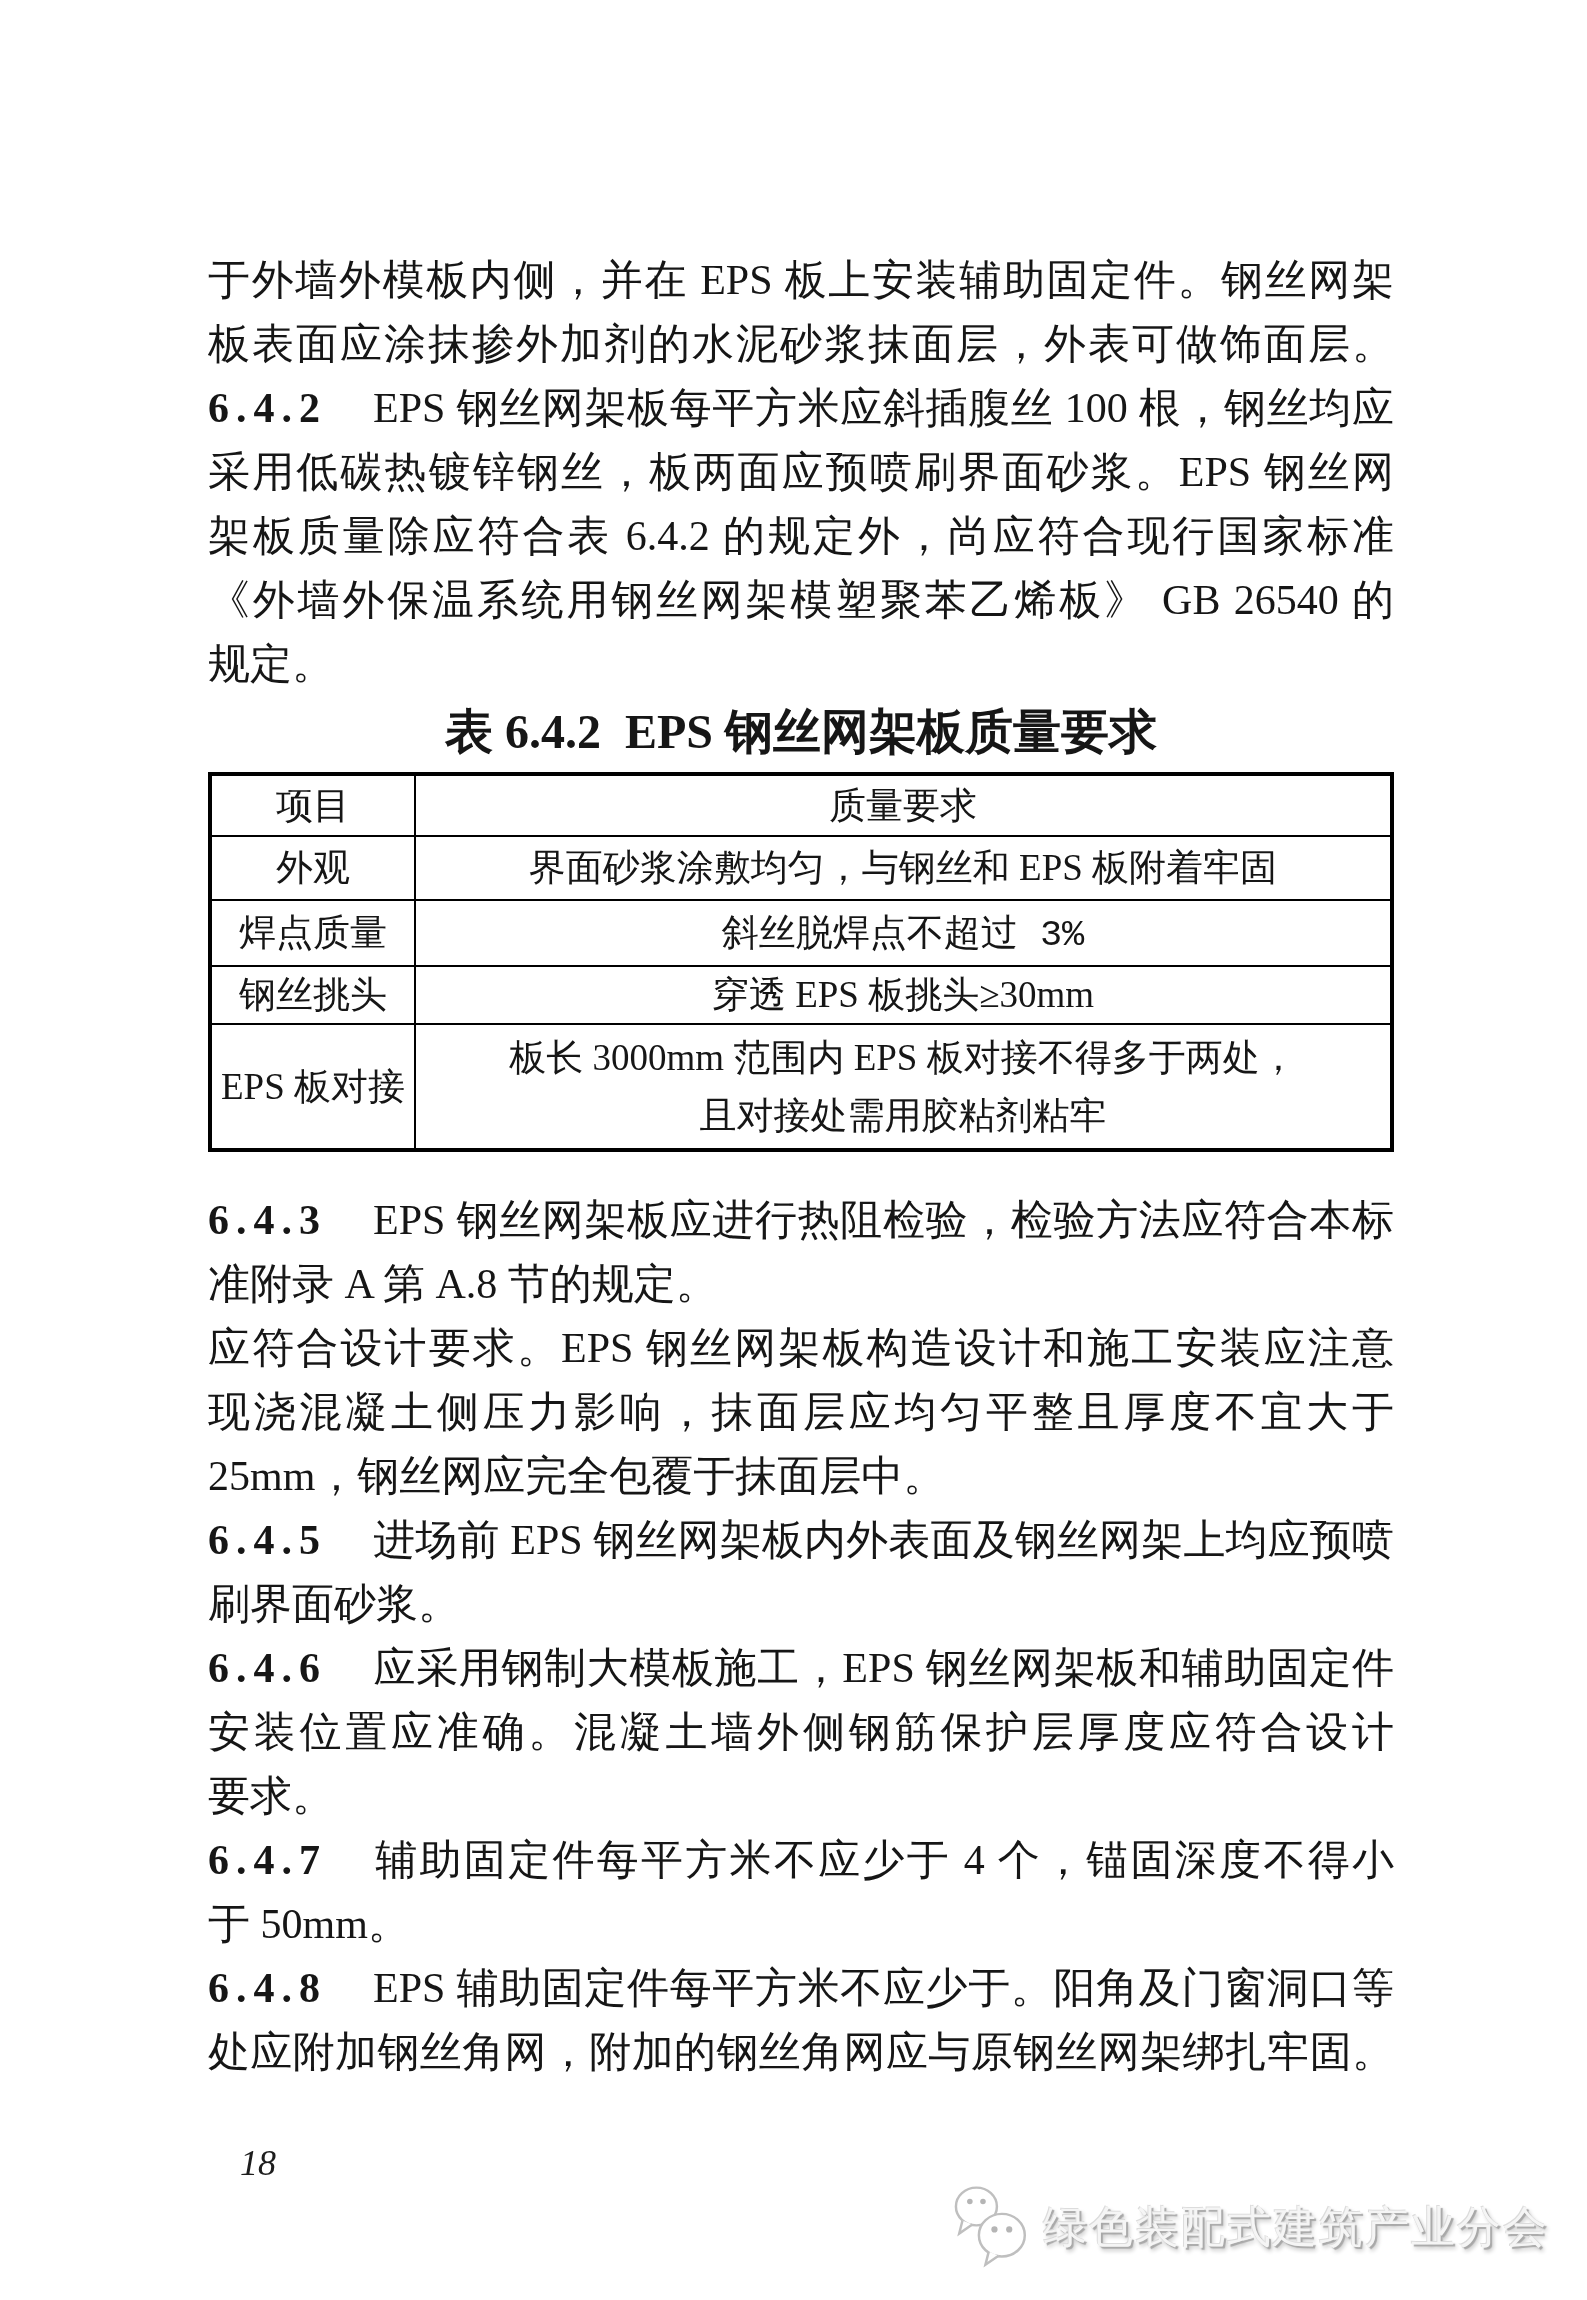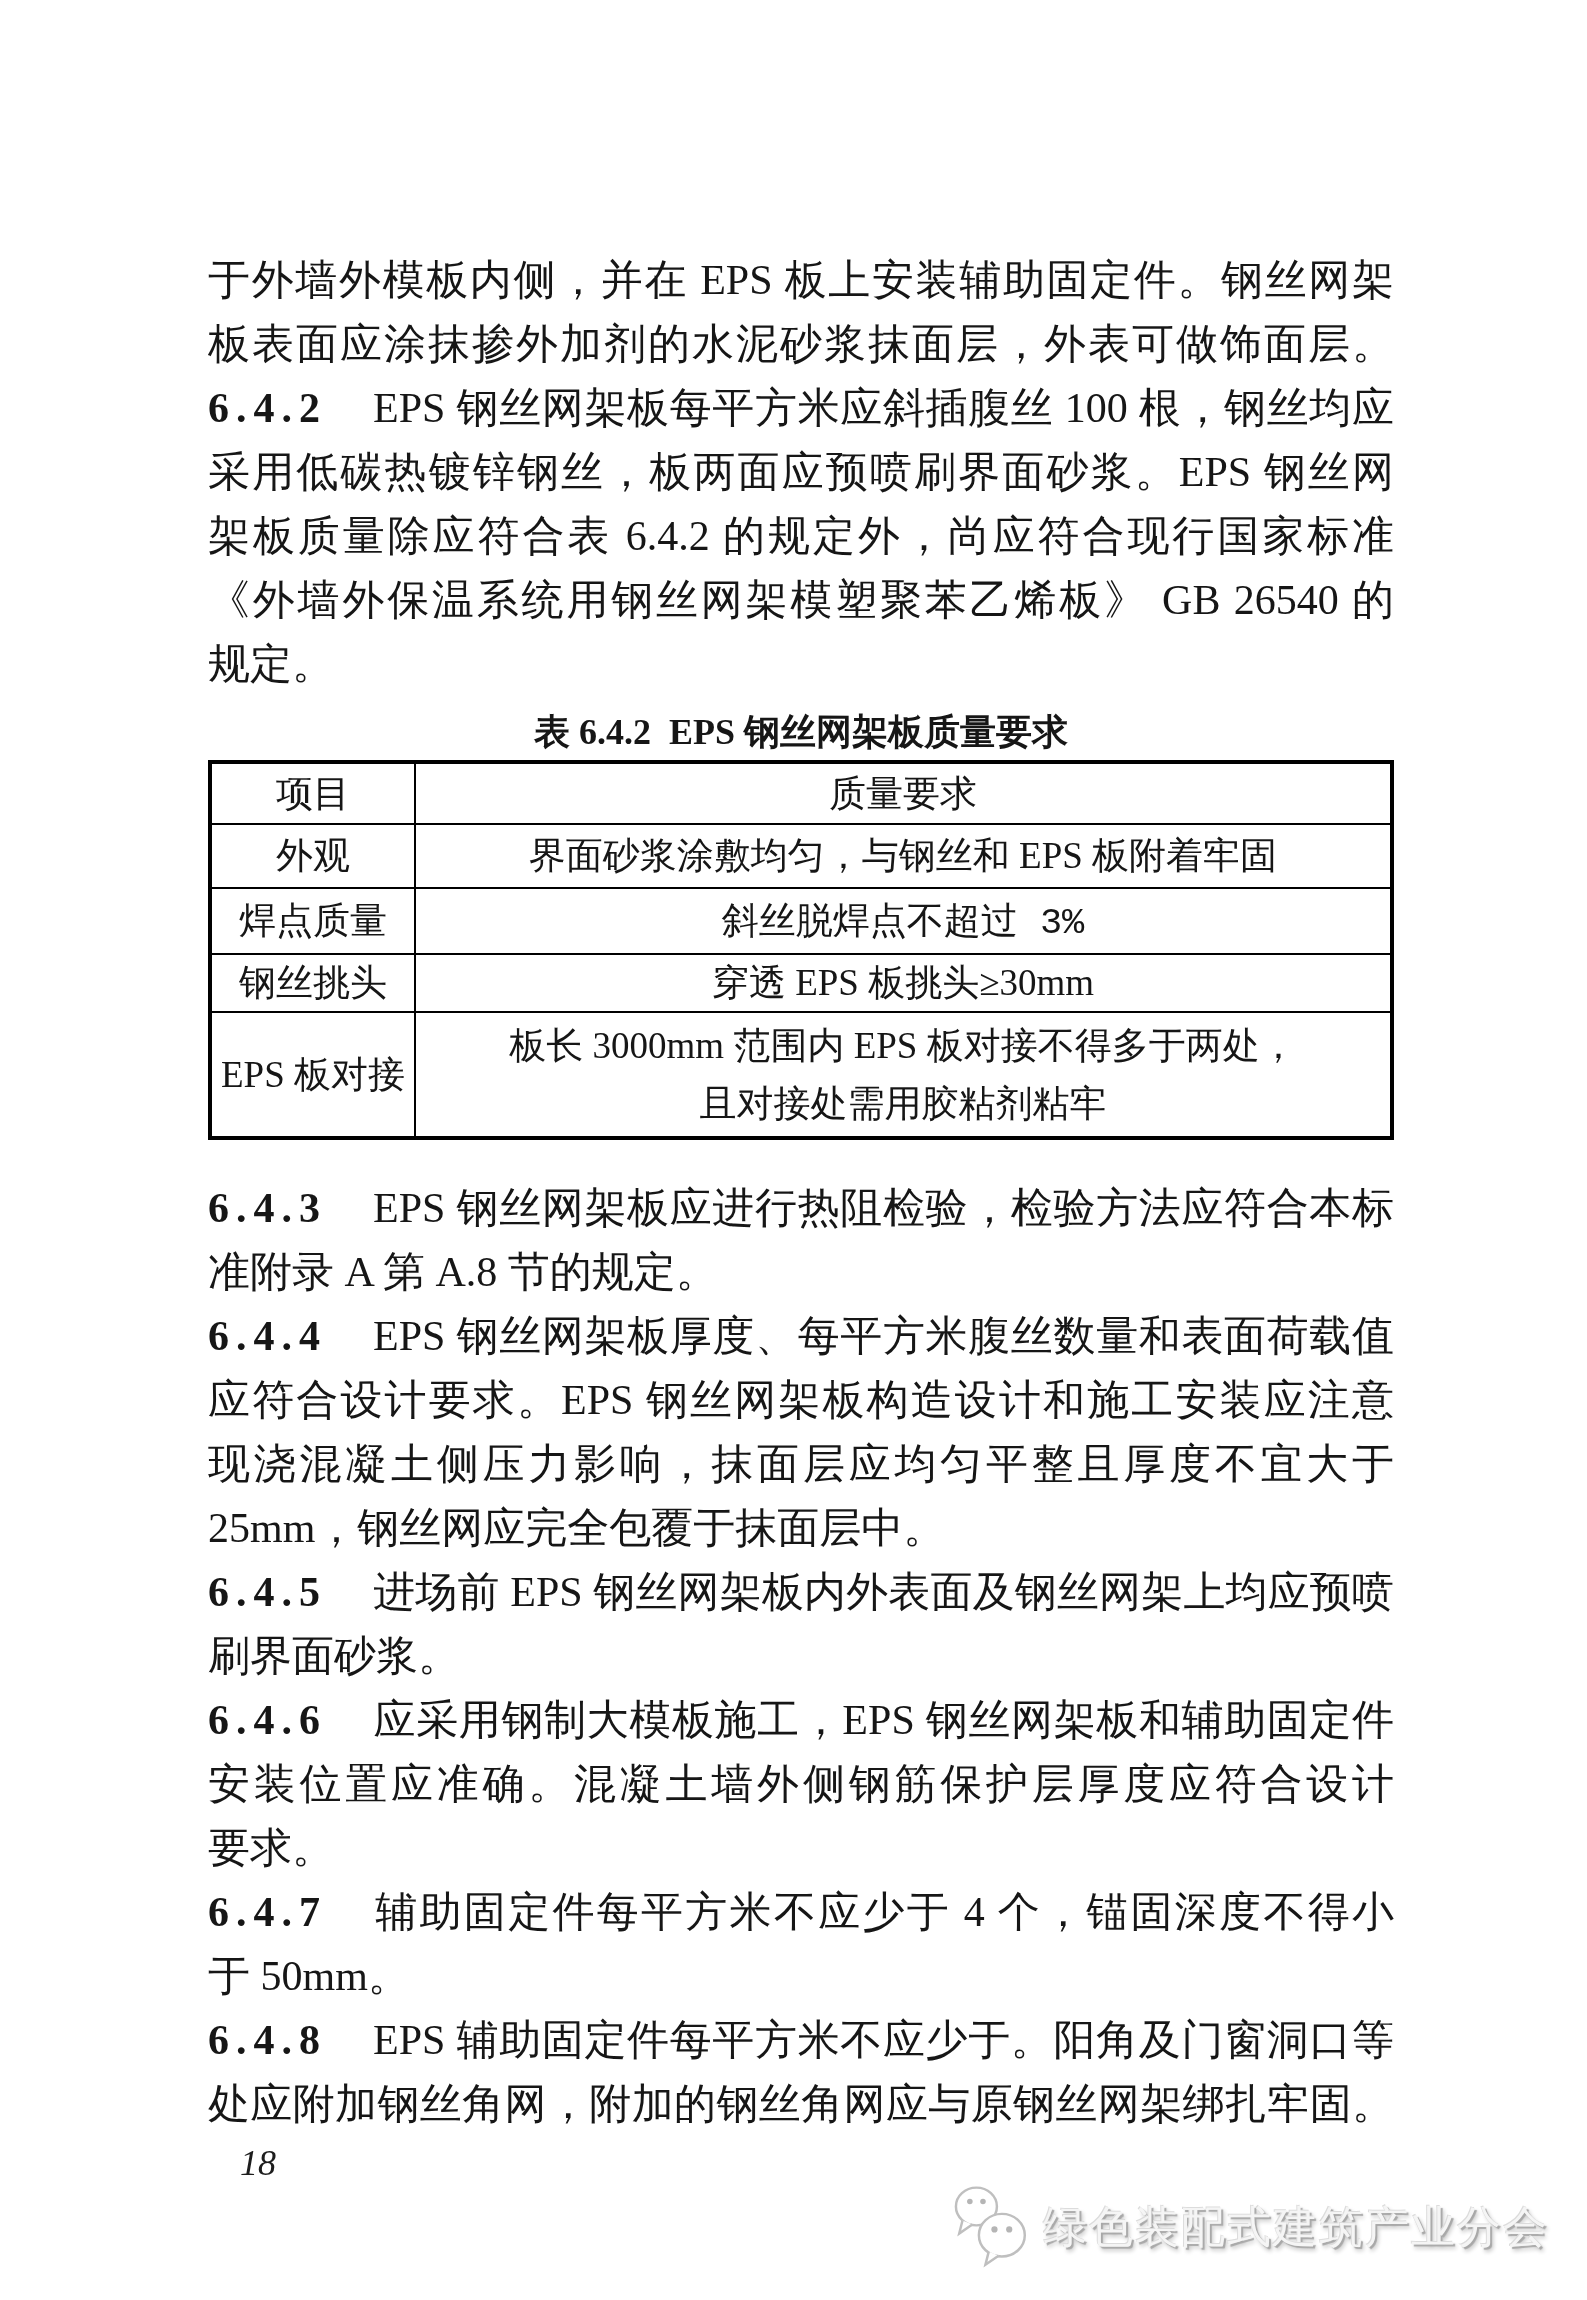--- a/index.html
+++ b/index.html
@@ -16,22 +16,22 @@
     font-size:42px;line-height:64px;height:64px;
     text-align:justify;text-align-last:justify;
     -moz-text-align-last:justify;
     overflow:hidden;white-space:normal;
   }
   .line.end{text-align-last:left;-moz-text-align-last:left;}
   .secnum{
     font-weight:bold;letter-spacing:7px;margin-right:46px;
   }
   .table-title{
-    margin-top:8px;margin-bottom:0;height:56px;line-height:56px;
-    text-align:center;font-weight:bold;font-size:36px;white-space:pre;
+    margin-top:8px;margin-bottom:12px;height:56px;line-height:56px;
+    text-align:center;font-weight:bold;font-size:48px;white-space:pre;
   }
   table.qtable{
     border-collapse:collapse;width:1186px;table-layout:fixed;
     border:4px solid #000;
   }
   table.qtable td,table.qtable th{
     border:2px solid #000;font-weight:normal;
     font-size:37px;text-align:center;vertical-align:middle;
     padding:0 6px;overflow:hidden;
   }
@@ -115,23 +115,20 @@
   </tbody>
     </table>
 
   <div class="sections">
 
     <div class="line">
       <span class="secnum">6.4.3</span><span>EPS 钢丝网架板应进行热阻检验，检验方法应符合本标</span>
     </div>
     <div class="line end">准附录 A 第 A.8 节的规定。</div>
 
-    <div class="line">
-      <span class="secnum">6.4.4</span><span>EPS 钢丝网架板厚度、每平方米腹丝数量和表面荷载值</span>
-    </div>
     <div class="line">应符合设计要求。EPS 钢丝网架板构造设计和施工安装应注意</div>
     <div class="line">现浇混凝土侧压力影响，抹面层应均匀平整且厚度不宜大于</div>
     <div class="line end">25mm，钢丝网应完全包覆于抹面层中。</div>
 
     <div class="line">
       <span class="secnum">6.4.5</span><span>进场前 EPS 钢丝网架板内外表面及钢丝网架上均应预喷</span>
     </div>
     <div class="line end">刷界面砂浆。</div>
 
     <div class="line">

